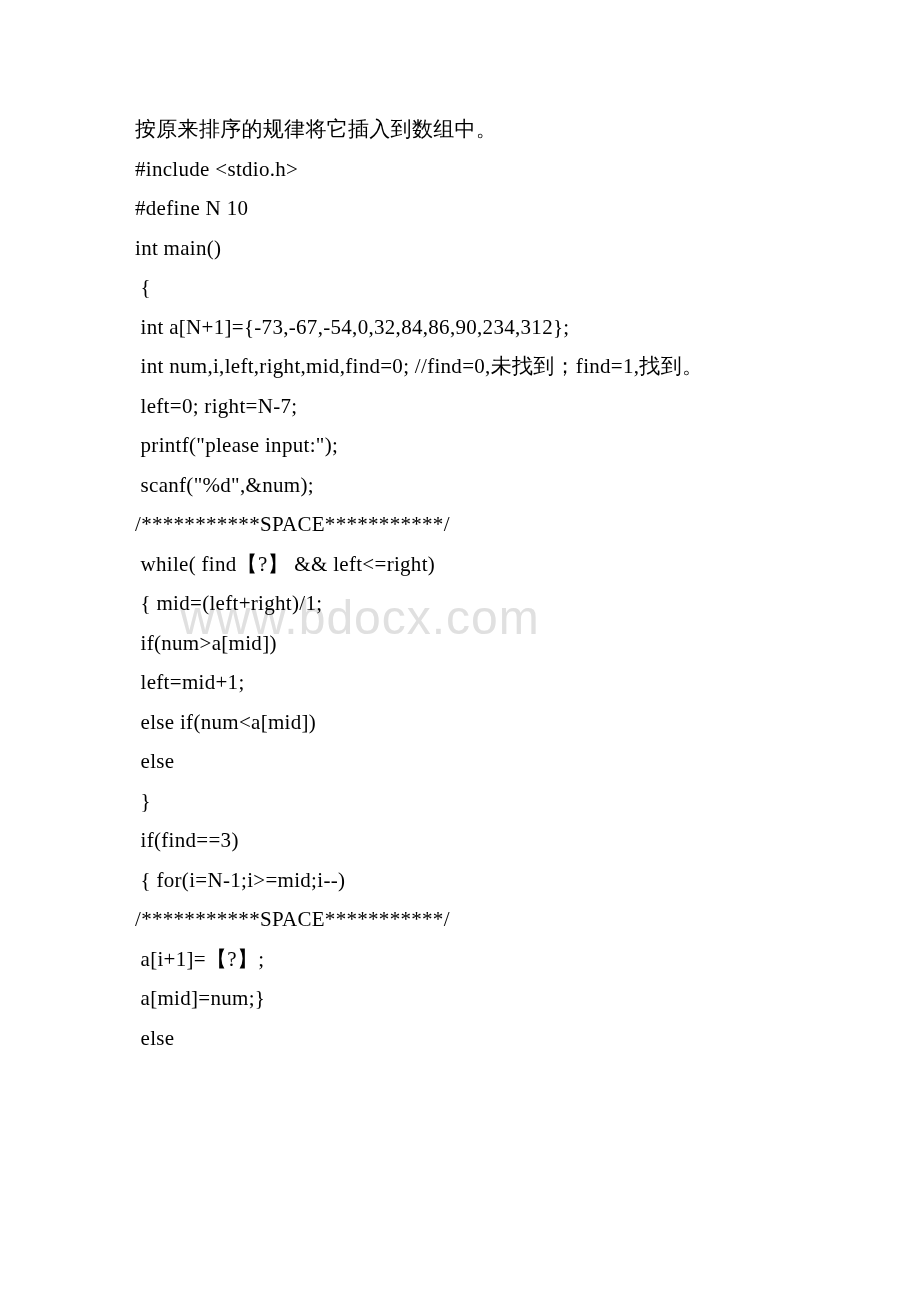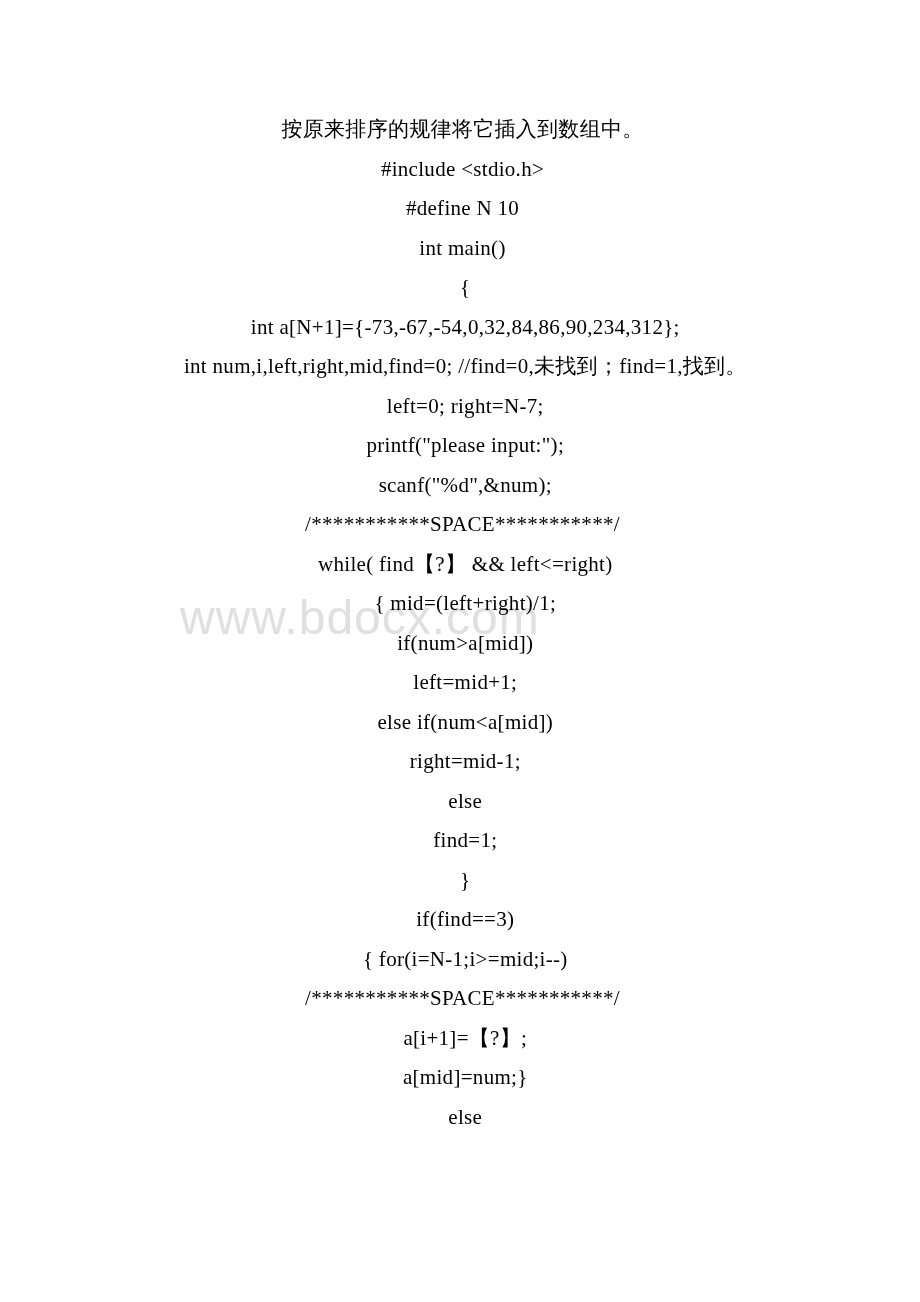--- a/index.html
+++ b/index.html
@@ -1,15 +1,15 @@
 <!DOCTYPE html>
 <html><head>
 <meta charset="utf-8">
 <style>
-  * { margin: 0; padding: 0; box-sizing: border-box; text-align: center; }
+  * { margin: 0; padding: 0; box-sizing: border-box; }
   body {
     width: 920px;
     height: 1302px;
     background: #ffffff;
     padding: 110px 130px 60px 135px;
     font-family: "Times New Roman", "SimSun", serif;
     position: relative;
   }
   .line {
     font-size: 21px;
@@ -49,23 +49,21 @@
   <div class="line"> int num,i,left,right,mid,find=0; //find=0,未找到；find=1,找到。</div>
   <div class="line"> left=0; right=N-7;</div>
   <div class="line"> printf("please input:");</div>
   <div class="line"> scanf("%d",&amp;num);</div>
   <div class="line">/***********SPACE***********/</div>
   <div class="line"> while( find【?】 &amp;&amp; left&lt;=right)</div>
   <div class="line"> { mid=(left+right)/1;</div>
   <div class="line"> if(num&gt;a[mid])</div>
   <div class="line"> left=mid+1;</div>
   <div class="line"> else if(num&lt;a[mid])</div>
-  <div class="line"> right=mid-1;</div>
   <div class="line"> else</div>
-  <div class="line"> find=1;</div>
   <div class="line"> }</div>
   <div class="line"> if(find==3)</div>
   <div class="line"> { for(i=N-1;i&gt;=mid;i--)</div>
   <div class="line">/***********SPACE***********/</div>
   <div class="line"> a[i+1]=【?】;</div>
   <div class="line"> a[mid]=num;}</div>
   <div class="line"> else</div>
 </div>
 
 </body></html>

